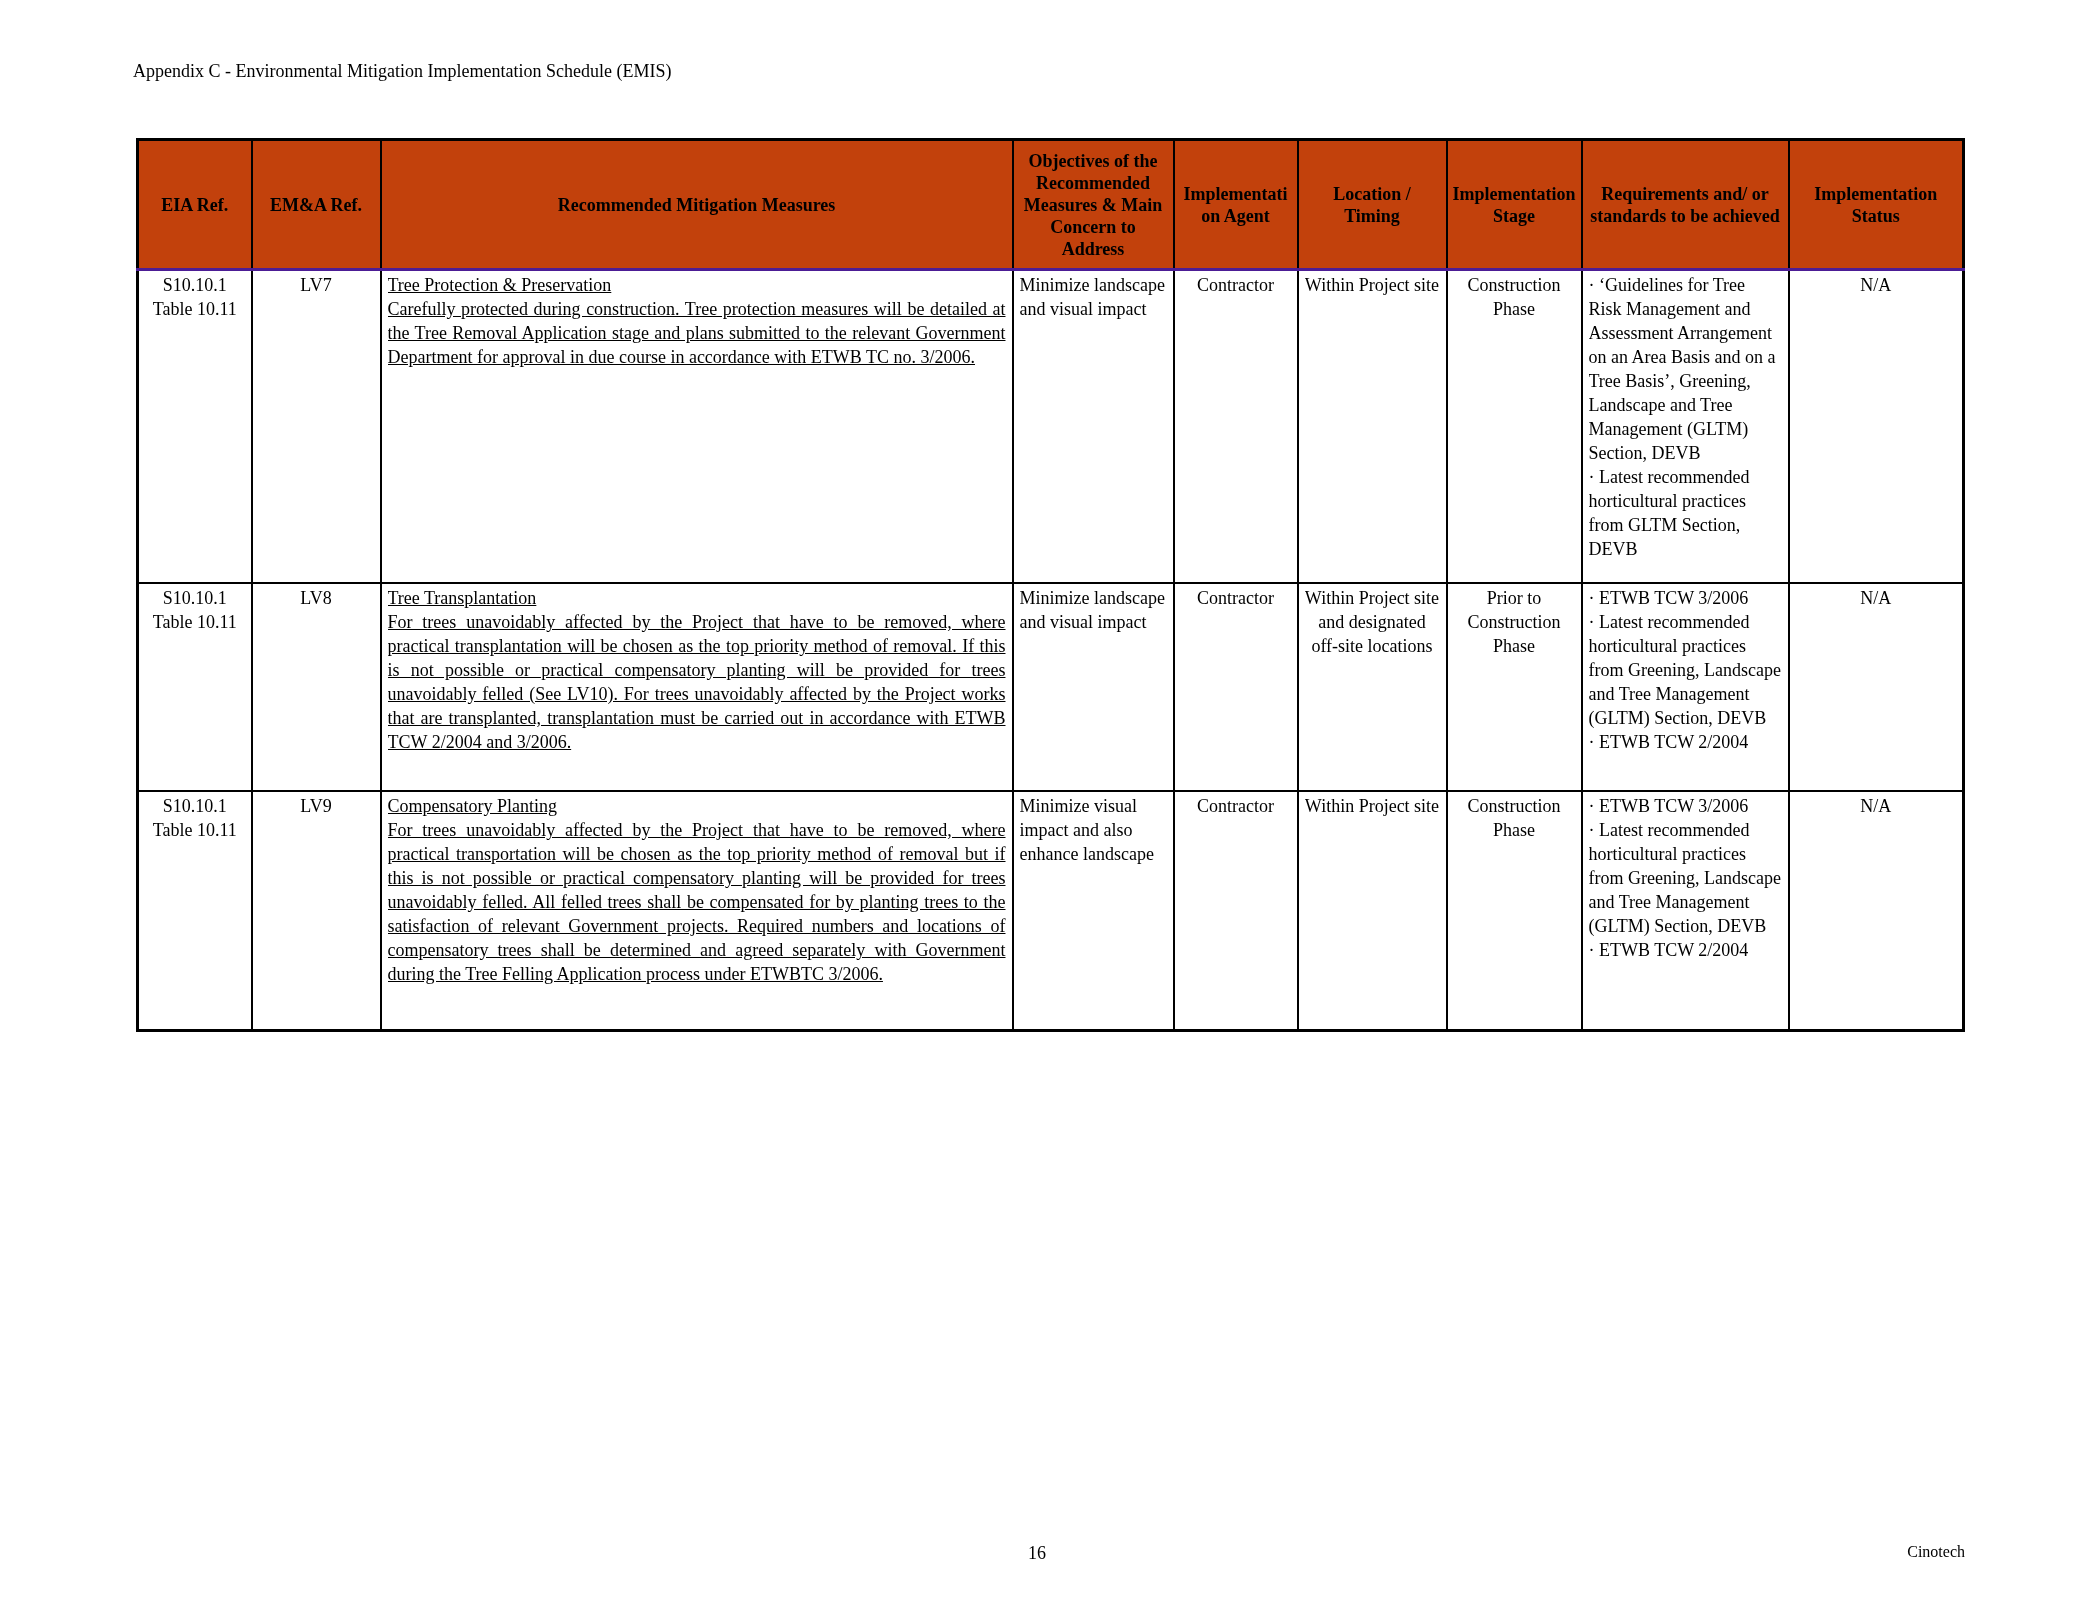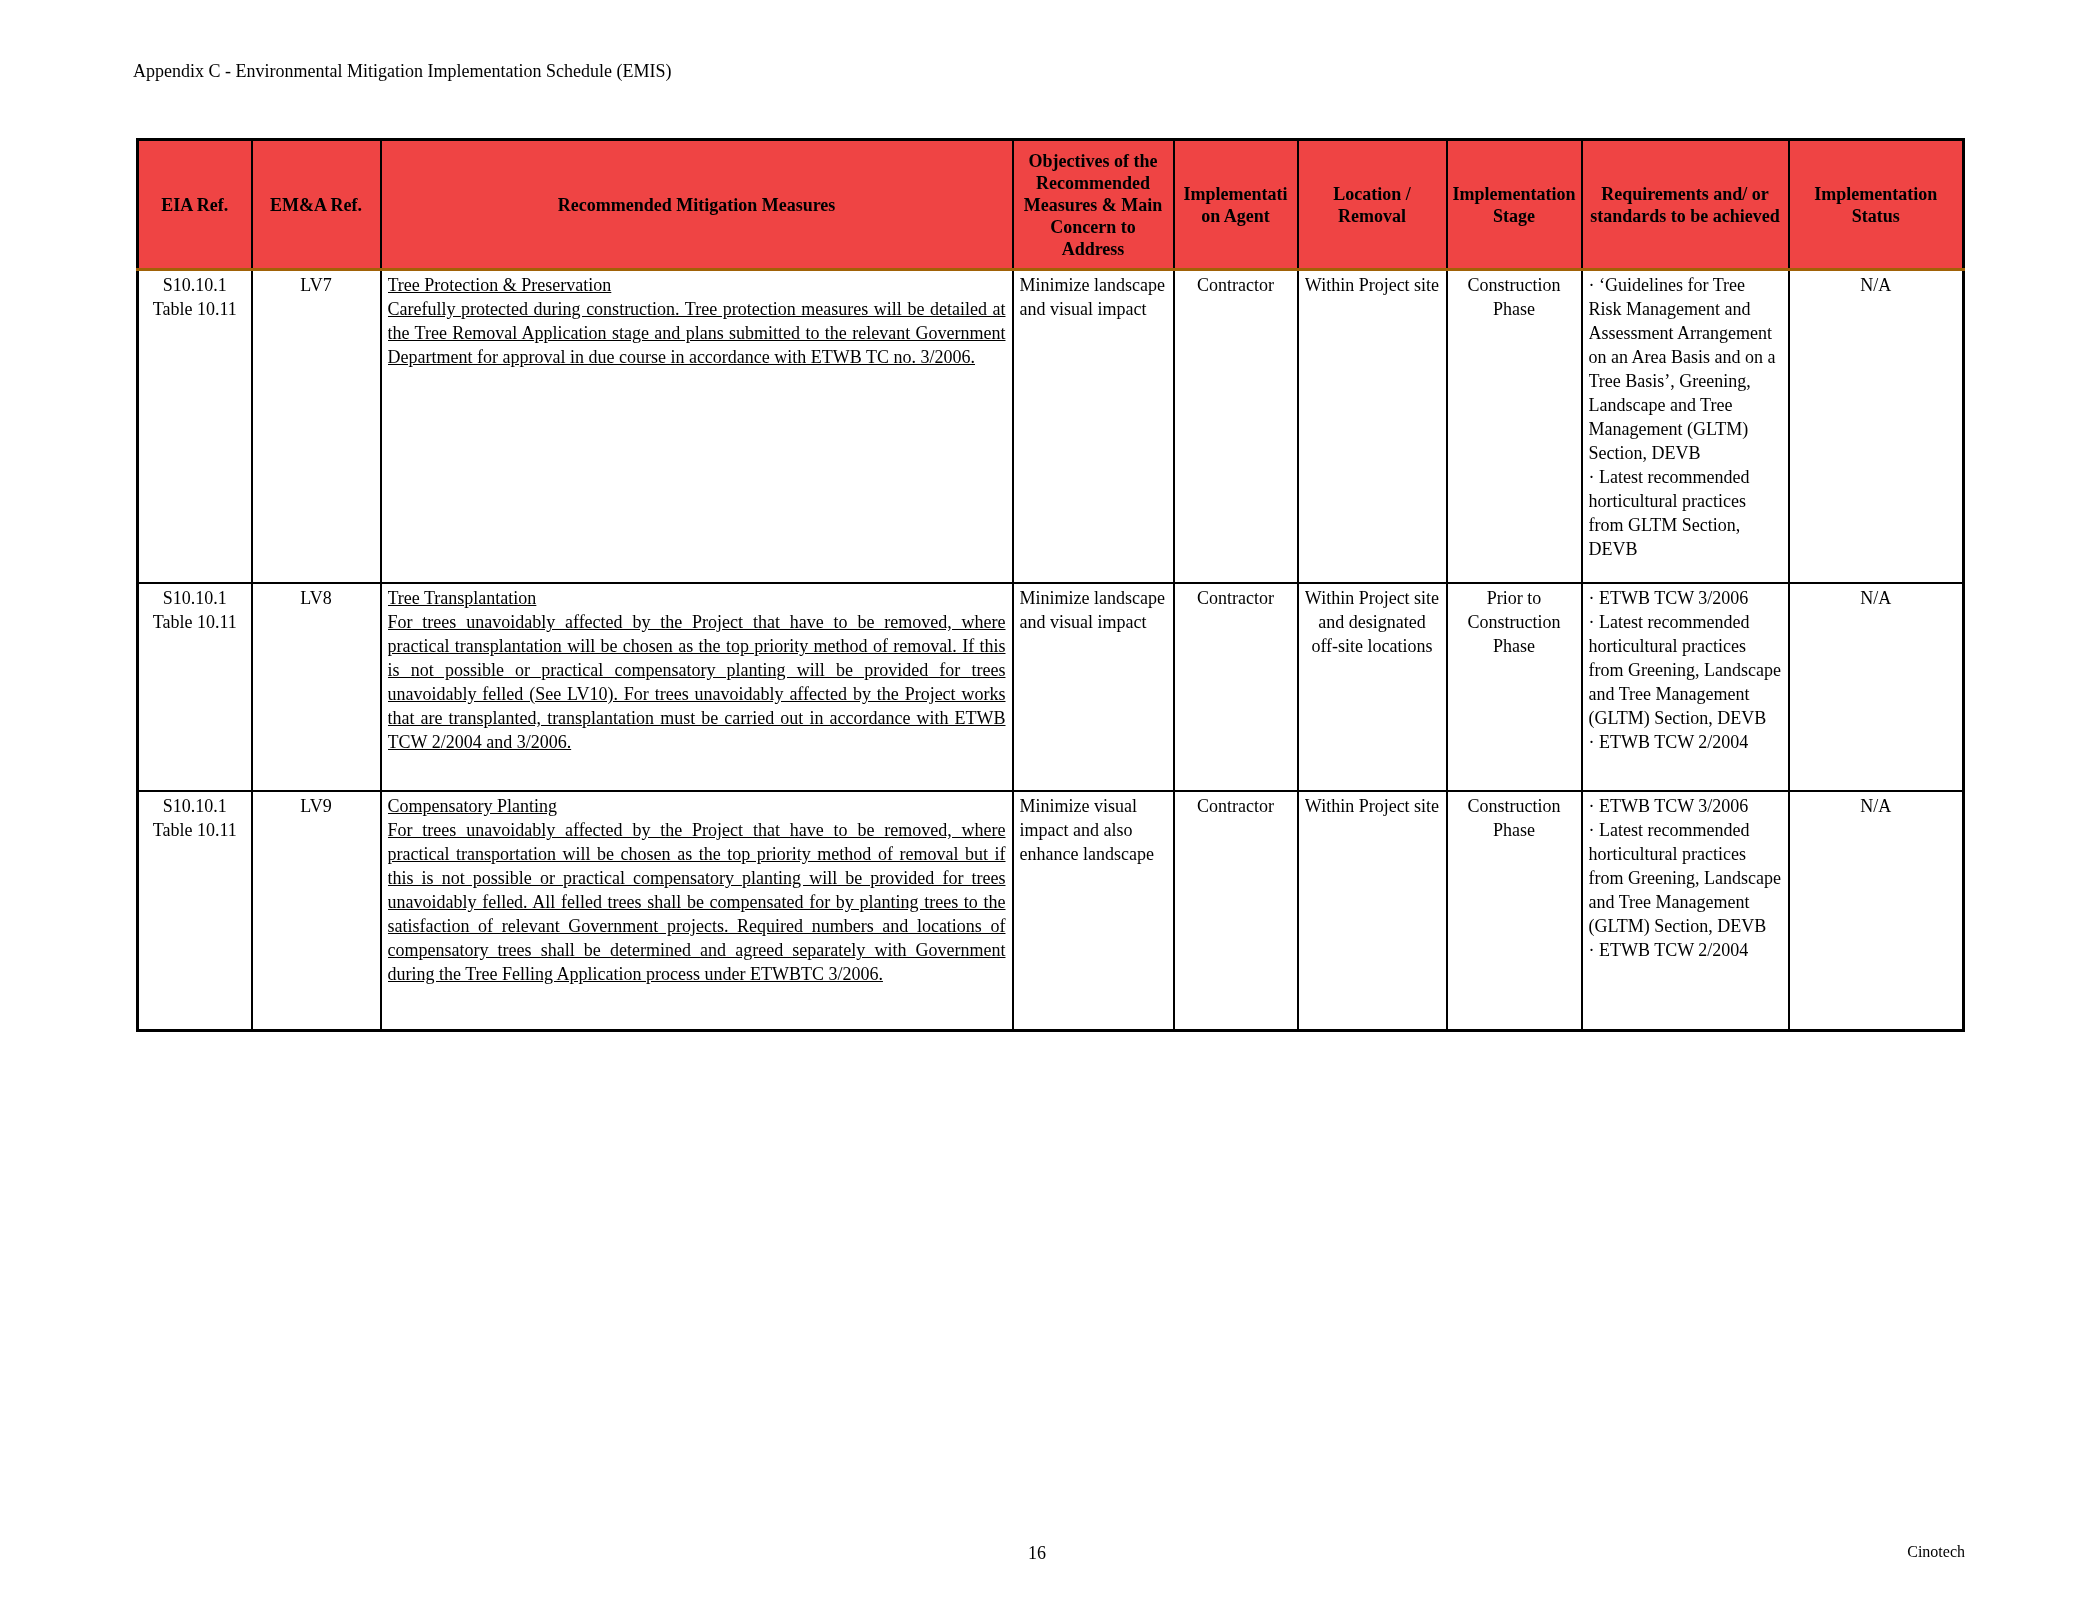--- a/index.html
+++ b/index.html
@@ -33,26 +33,26 @@
     font-size: 18px;
     line-height: 24px;
   }
   table.emis th, table.emis td {
     border: 2px solid #000000;
     vertical-align: top;
     padding: 2px 6px;
     overflow: hidden;
   }
   table.emis thead th {
-    background: #ef4444;
+    background: #c2410c;
     font-weight: bold;
     text-align: center;
     vertical-align: middle;
     line-height: 22px;
-    border-bottom: 3px solid #a16207;
+    border-bottom: 3px solid #4c1d95;
     overflow-wrap: break-word;
     word-wrap: break-word;
     padding: 4px 5px;
     height: 130px;
   }
   .clip { overflow: hidden; }
   tr.r1 .clip { height: 307px; }
   tr.r2 .clip { height: 202px; }
   tr.r3 .clip { height: 233px; }
   .pre { white-space: pre-line; }
@@ -93,21 +93,21 @@
         <col style="width:207px">
         <col style="width:175px">
     </colgroup>
     <thead>
       <tr>
         <th>EIA Ref.</th>
         <th>EM&amp;A Ref.</th>
         <th>Recommended Mitigation Measures</th>
         <th>Objectives of the Recommended Measures &amp; Main Concern to Address</th>
         <th>Implementation Agent</th>
-        <th>Location / Removal</th>
+        <th>Location / Timing</th>
         <th>Implementation Stage</th>
         <th>Requirements and/ or standards to be achieved</th>
         <th>Implementation Status</th>
       </tr>
     </thead>
     <tbody>
       <tr class="r1">
         <td class="ctr">
             <div class="clip pre">S10.10.1
 Table 10.11</div>

